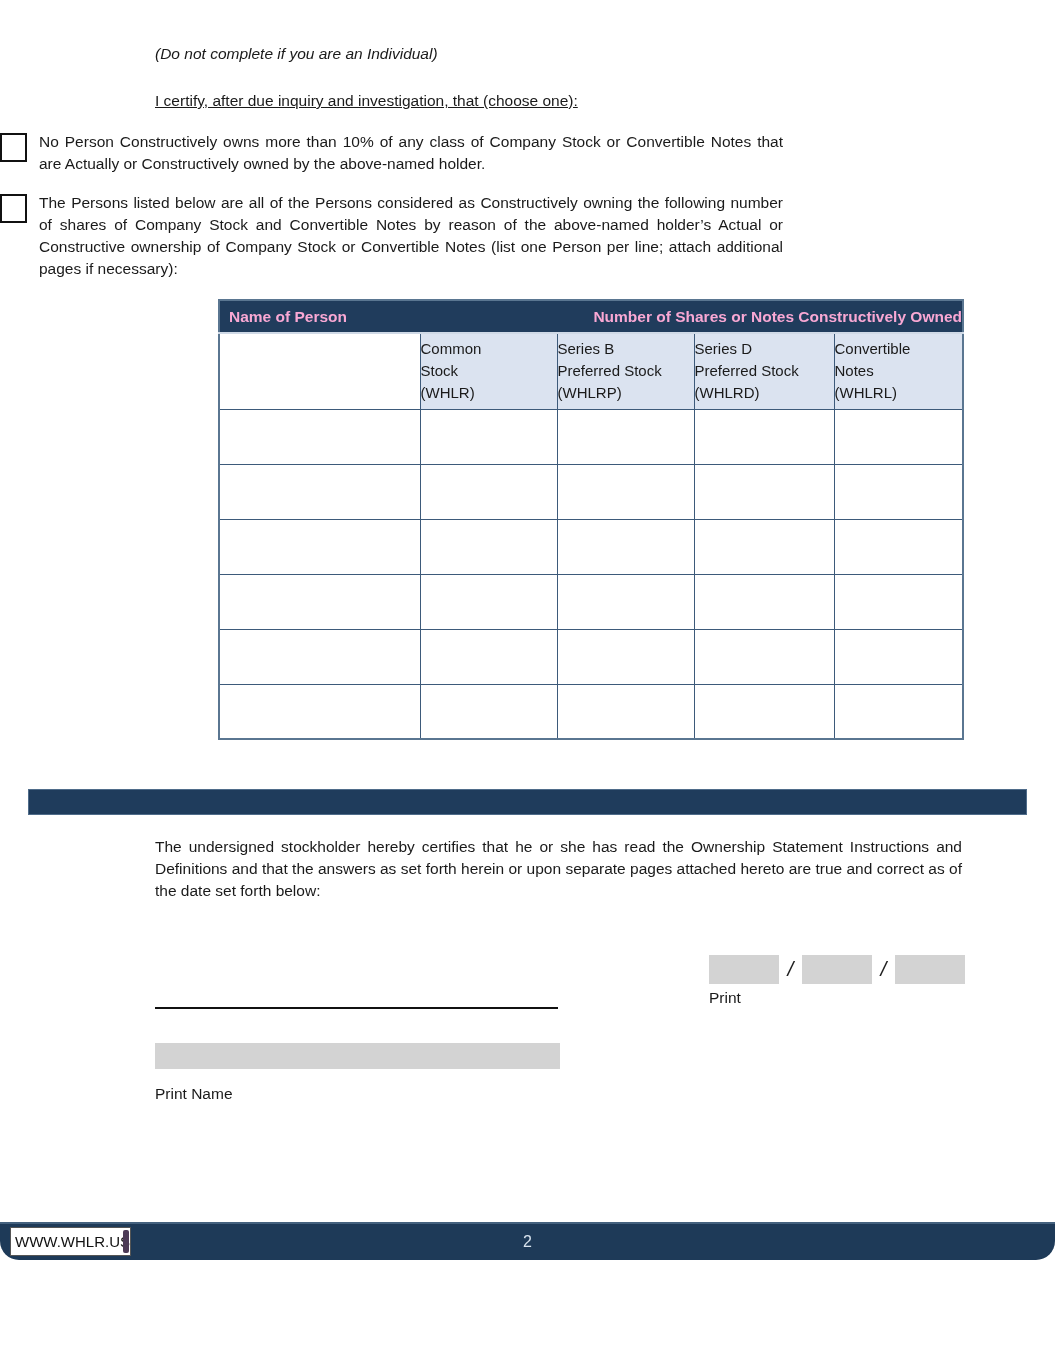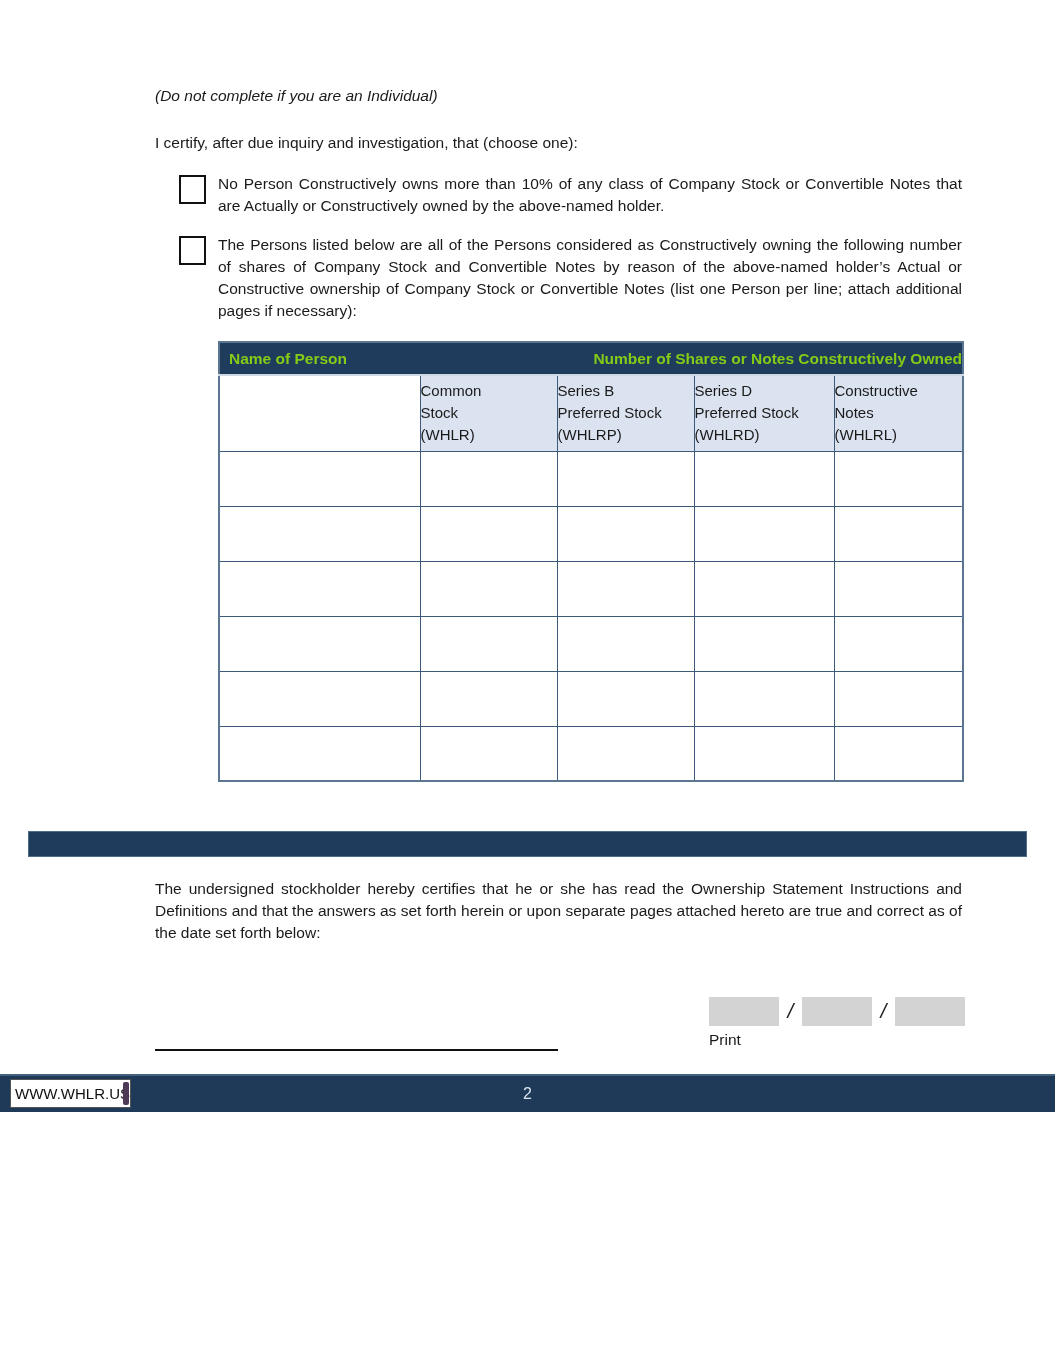--- a/index.html
+++ b/index.html
@@ -4,37 +4,37 @@
 <style>
   * { margin:0; padding:0; box-sizing:border-box; }
   html,body { background:#ffffff; }
   body {
     width:1055px; height:1365px;
     font-family:"Liberation Sans", sans-serif;
     color:#1a1a1a;
   }
   .page {
     position:relative;
-    width:1055px; height:1112px;
+    width:1055px; height:1260px;
     background:#fff;
     overflow:hidden;
-    padding-top:85px;
+    padding-top:43px;
     font-size:15.5px;
     line-height:22px;
+    border-radius:19px;
   }
   .note {
     margin-left:155px;
     font-style:italic;
     font-size:15.5px;
   }
-  .certify { margin:25px 0 0 155px; }
+  .certify { margin:25px 0 0 155px;text-decoration:underline; }
 
   .option {
     display:flex;
-    margin-left:179px;
     width:783px;
   }
   .option-1 { margin-top:19px; }
   .option-2 { margin-top:17px; }
   .checkbox {
     flex-shrink:0;
     width:27px; height:29px;
     border:2px solid #111;
     background:#fff;
     margin-top:2px;
@@ -51,21 +51,21 @@
     border-collapse:collapse;
     table-layout:fixed;
     border:2px solid var(--table-outline,#5a7691);
   }
   table.ownership th, table.ownership td {
     border:1px solid var(--table-border,#3d5a7a);
   }
   tr.dark-head { height:33px; }
   tr.dark-head th {
     background:var(--header-navy,#203c5c);
-    color:#84cc16;
+    color:#f9a8d4;
     font-weight:bold;
     font-size:15.5px;
     border-color:var(--header-navy,#203c5c);
     border-bottom:2px solid #cfd9e6;
     vertical-align:middle;
   }
   th.name-head { text-align:left; padding-left:9px; }
   th.span-head { text-align:right; }
   tr.subhead { height:76px; }
   tr.subhead th {
@@ -208,21 +208,21 @@
         <th class="spacer"></th>
         <th>Common
 Stock
 (WHLR)</th>
         <th>Series B
 Preferred Stock
 (WHLRP)</th>
         <th>Series D
 Preferred Stock
 (WHLRD)</th>
-        <th>Constructive
+        <th>Convertible
 Notes
 (WHLRL)</th>
       </tr>
     </thead>
     <tbody class="grid">
         <tr>
           <td></td>
           <td></td>
           <td></td>
           <td></td>

